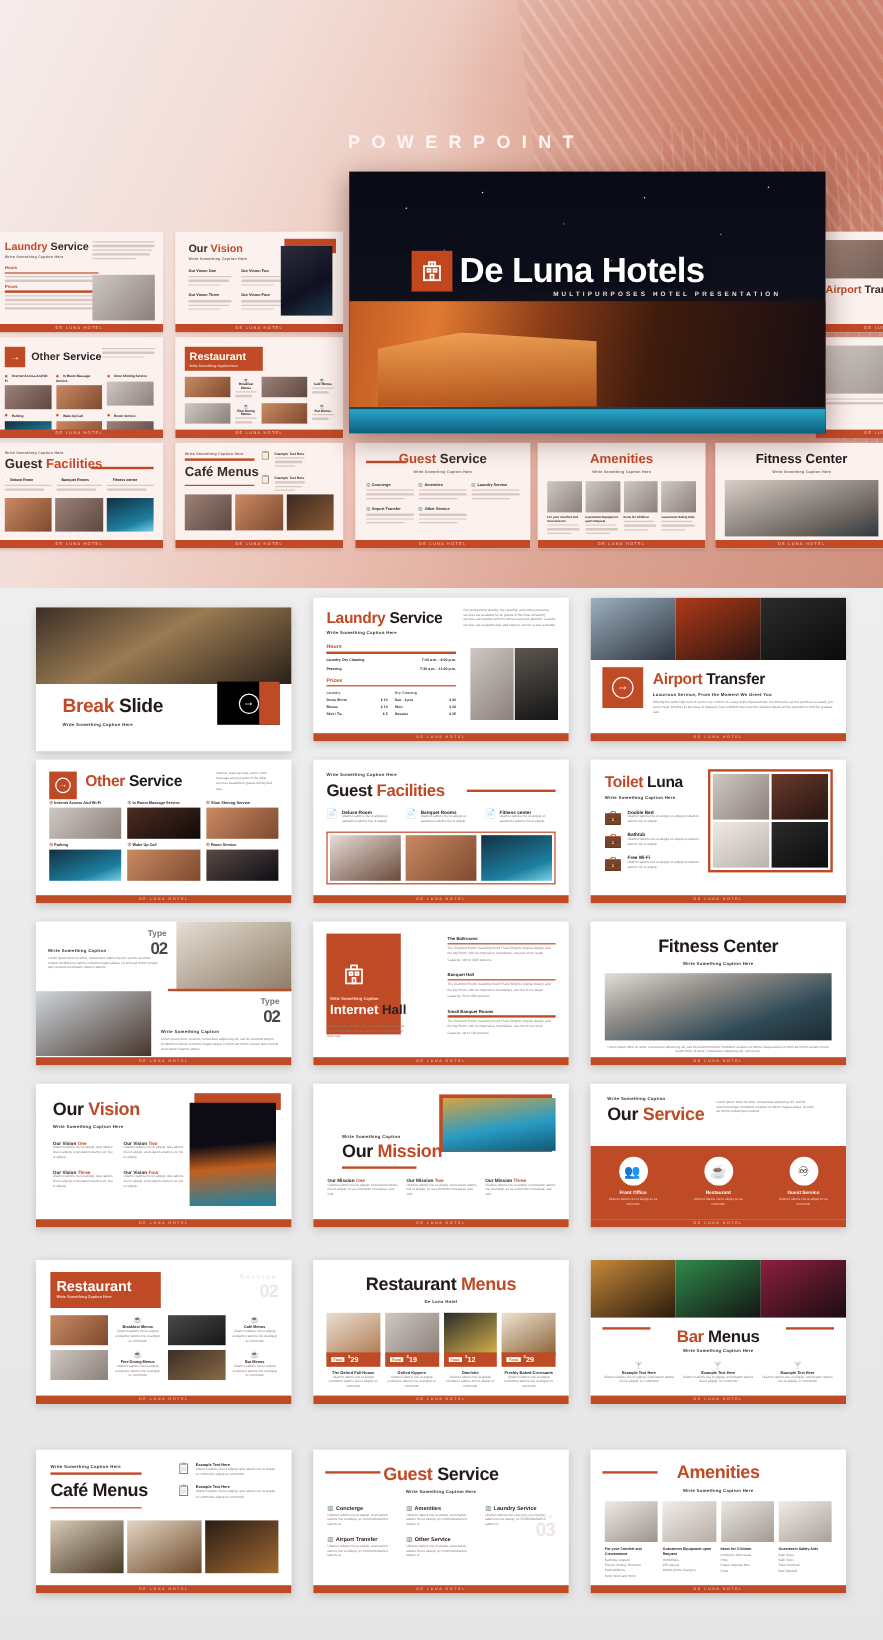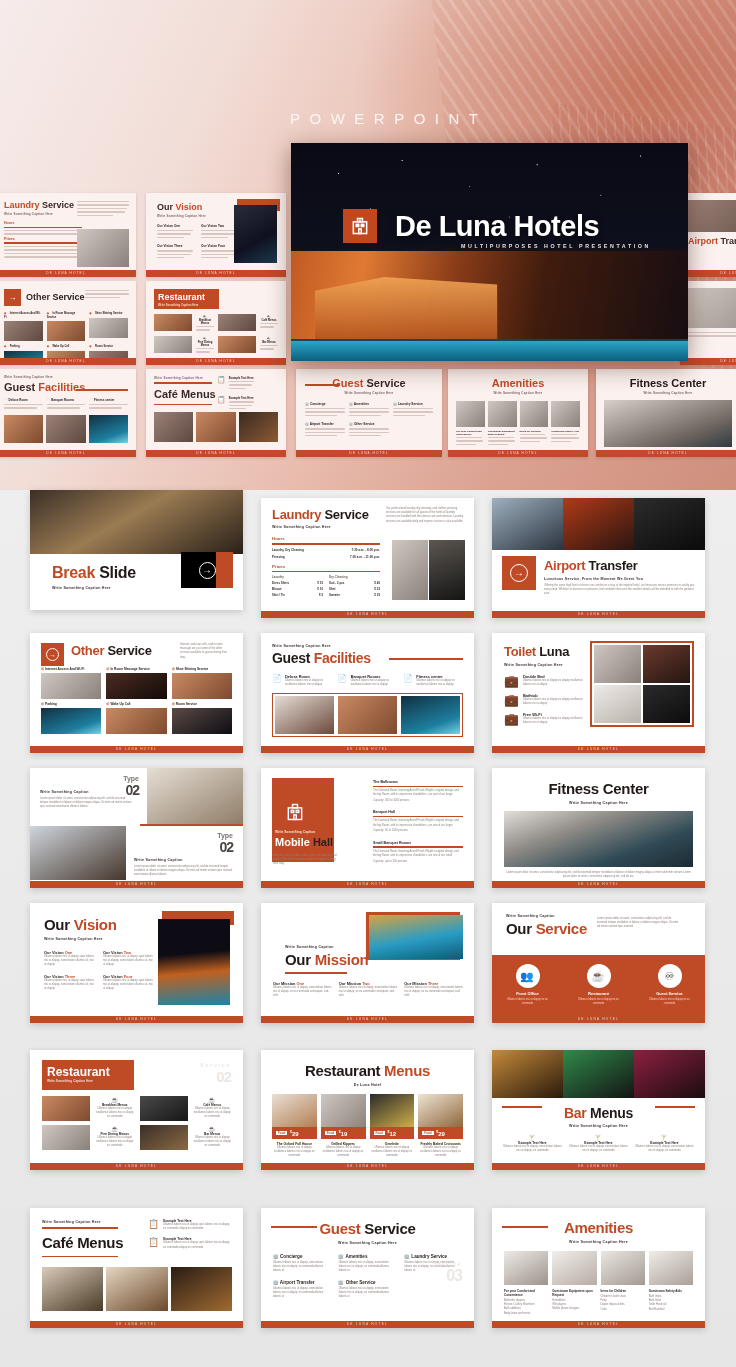--- a/index.html
+++ b/index.html
@@ -33,21 +33,21 @@
     transform:rotate(8deg); opacity:.5;
   }
   .hero-title {
     position:absolute; left:78px; top:68px;
     font-size:58px; letter-spacing:21px; font-weight:400;
     color:#cb9b90; opacity:.78;
     font-family:"Liberation Sans", sans-serif;
   }
   .hero-sub {
     position:absolute; left:290px; top:110px;
-    font-size:15px; letter-spacing:9.5px; color:#fdf6f4; font-weight:400;
+    font-size:15px; letter-spacing:9.5px; color:#fdf6f4; font-weight:700;
   }
 
   
   .mini { position:absolute; background:#fbf1ee; box-shadow:0 1px 3px rgba(90,30,20,.18); overflow:hidden; }
   .mini .bar { position:absolute; left:0; right:0; bottom:0; height:7px; background:#c24a28; }
   .mini .bar span{ display:block; text-align:center; color:#f3cfc4; font-size:3.2px; letter-spacing:1.1px; line-height:7px;}
   .mini h4 { font-size:9px; color:#3a2a26; font-weight:700; margin:0; }
   .mini h4 em { font-style:normal; color:#c24a28; }
   .mini .cap { font-size:3px; color:#7d6a65; letter-spacing:.2px; font-weight:700;}
   .lines { display:block; }
@@ -87,21 +87,21 @@
     box-shadow:0 0 18px 4px rgba(240,150,70,.55);
     clip-path:polygon(0 22%,38% 0,100% 12%,100% 100%,0 100%);
     opacity:.92;
   }
   .hero-pool{position:absolute;left:0;right:0;bottom:0;height:20px;
     background:linear-gradient(180deg,#2ba6c9,#0b5f7d);
     filter:blur(.4px);}
   .hero-logo-row{position:absolute; left:52px; top:66px; display:flex; align-items:center;}
   .hero-mark{width:34px;height:34px;background:#c2471f;display:flex;align-items:center;justify-content:center;}
   .hero-mark svg{width:20px;height:20px;}
-  .hero-name{color:#fff;font-size:29px;font-weight:700;letter-spacing:-.5px;margin-left:18px;
+  .hero-name{color:#fff;font-size:29px;font-weight:700;letter-spacing:-.5px;margin-left:6px;
      text-shadow:0 2px 6px rgba(0,0,0,.6);}
   .hero-tag{position:absolute;left:170px;top:100px;color:#e8ded9;font-size:5.3px;letter-spacing:2.6px;font-weight:700;}
 
   
   .grid {
     position:absolute; left:0; top:490px; width:736px; height:877px;
     background:linear-gradient(180deg,#eeeeee 0%,#e6e6e6 100%);
   }
   .slide {
     position:absolute; background:#fff; overflow:hidden;
@@ -542,21 +542,21 @@
           </svg>
         </div>
         <div class="hero-name">De Luna Hotels</div>
       </div>
       <div class="hero-tag">MULTIPURPOSES HOTEL PRESENTATION</div>
     </div>
   </div>
 
   <div class="grid">
 
-    <div class="slide" style="left:30px;top:0;">
+    <div class="slide" style="left:30px;top:16px;">
       <div class="ph" style="height:64px;background:linear-gradient(150deg,#3b2f27,#9a7b52 45%,#2a2019)"></div>
       <div style="position:relative;padding:10px 0 0 22px;">
         <div class="s-title" style="font-size:16px"><em>Break </em><span>Slide</span></div>
         <div class="s-cap" style="margin-top:4px">Write Something Caption Here</div>
         <div class="arrowbox" style="position:absolute;right:10px;top:-2px;width:52px;height:36px;">
           <div class="arrowcirc">→</div>
           <div style="position:absolute;right:0;top:0;bottom:0;width:17px;background:#bf4a26"></div>
         </div>
       </div>
     </div>
@@ -795,21 +795,21 @@
         <div style="position:absolute;left:24px;top:34px;">
           <svg width="20" height="20" viewBox="0 0 24 24" fill="none" stroke="#fff" stroke-width="1.7">
             <rect x="4" y="7" width="16" height="14"></rect>
               <rect x="9" y="3" width="6" height="4"></rect>
             <rect x="7.5" y="10" width="3" height="2.6"></rect>
               <rect x="13.5" y="10" width="3" height="2.6"></rect>
             <rect x="10.5" y="15.5" width="3" height="5.5"></rect>
           </svg>
         </div>
         <div style="position:absolute;left:14px;top:62px;color:#f7d9ce;font-size:3.4px;font-weight:700">Write Something Caption</div>
-        <div style="position:absolute;left:14px;top:68px;font-size:11px;font-weight:700;color:#fff;white-space:nowrap;z-index:3"><span>Mobile </span><span style="color:#2b2120">Hall</span></div>
+        <div style="position:absolute;left:14px;top:68px;font-size:11px;font-weight:700;color:#fff;white-space:nowrap;z-index:3"><span>Internet </span><span style="color:#2b2120">Hall</span></div>
         <div class="s-body" style="position:absolute;left:12px;top:86px;width:64px">Internet, wake-up calls, and in room massage are just some of the other services available to guests during their stay.</div>
         <div style="position:absolute;left:112px;right:11px;top:12px;">
           <div style="margin-bottom:7px">
             <div class="sm-lbl" style="font-size:3.6px">The Ballrooms</div>
             <div class="rule" style="margin:1.6px 0 2px"></div>
             <div class="s-body">The Diamond Room, featuring Averill Frank Wright's original design, and the big Room, with its impressive chandeliers, are part of our larger</div>
             <div class="s-body" style="margin-top:1.5px">Capacity: 300 to 3000 persons</div>
           </div>
           <div style="margin-bottom:7px">
             <div class="sm-lbl" style="font-size:3.6px">Banquet Hall</div>

